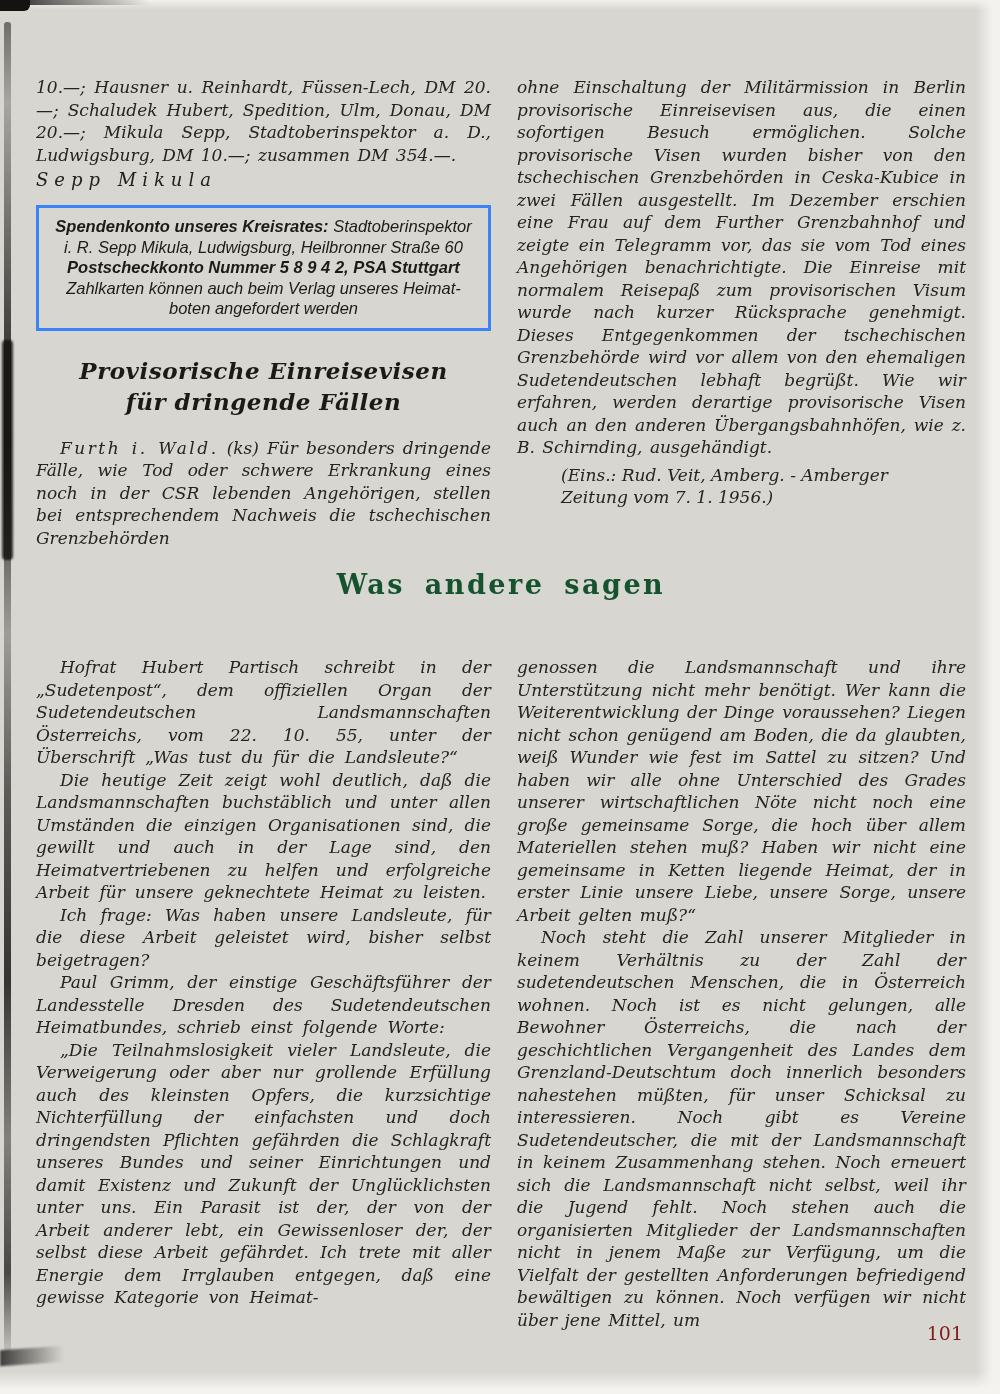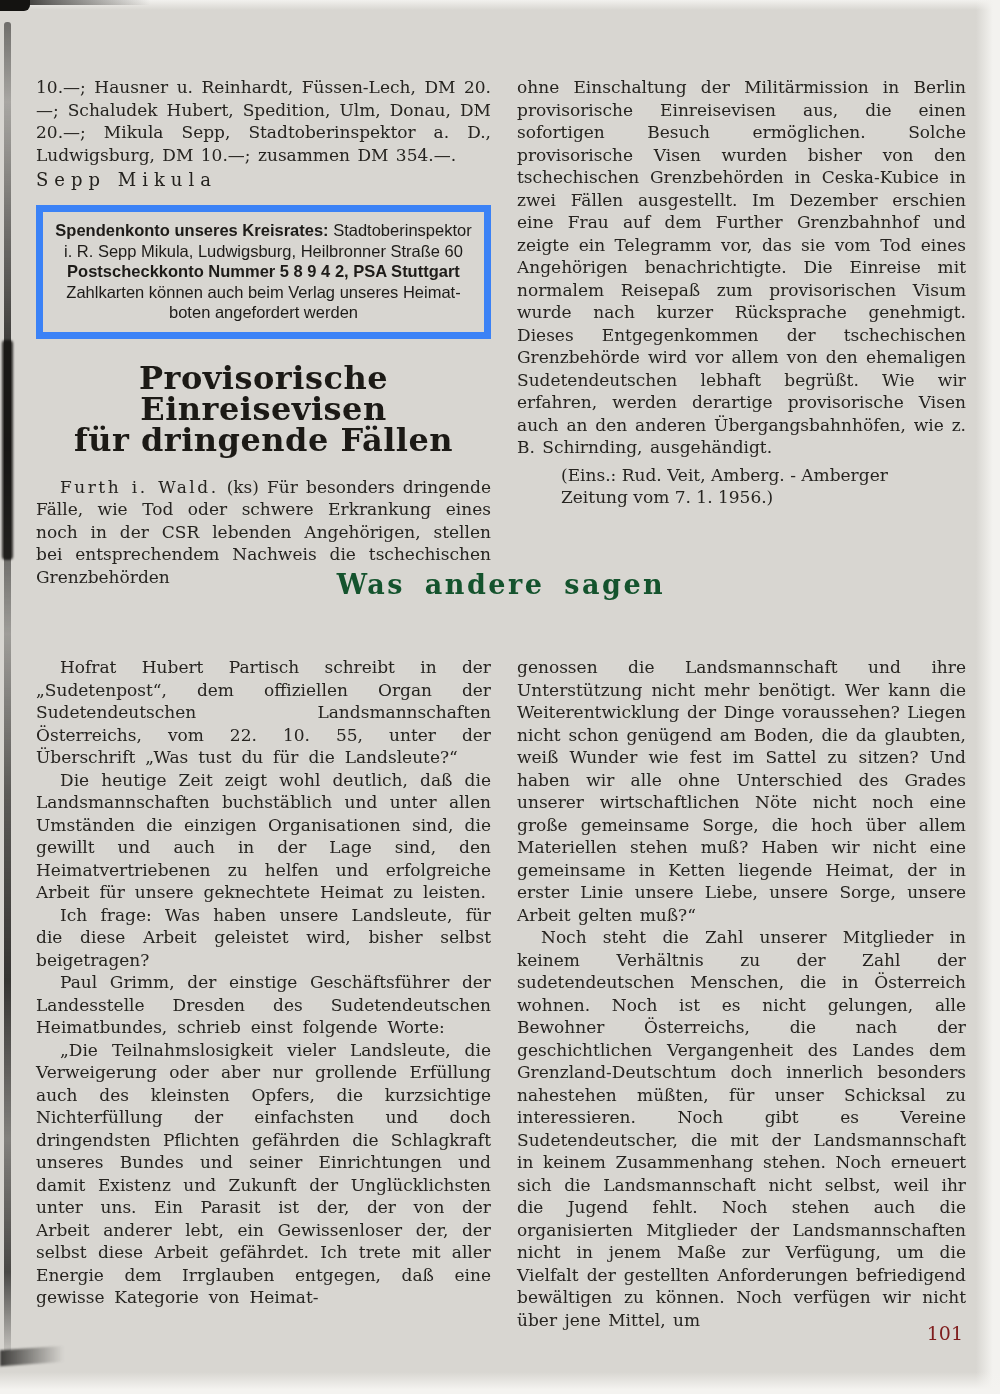--- a/index.html
+++ b/index.html
@@ -38,21 +38,21 @@
     background: rgba(20,19,17,0.85); border-radius:4px; filter: blur(1px);
   }
   .corner-blot  { position:absolute; left:0; top:0; width:150px; height:5px;
     background: linear-gradient(90deg, #161513 0%, rgba(22,21,19,0.6) 35%, rgba(22,21,19,0) 100%); }
   .corner-blot2 { position:absolute; left:0; top:0; width:30px; height:11px; background:#141311; border-radius:0 0 6px 0; }
   .bottom-smudge{ position:absolute; left:0; top:1348px; width:64px; height:16px;
     background: linear-gradient(90deg, rgba(25,24,22,0.8), rgba(25,24,22,0)); transform: skewY(-4deg); filter: blur(1.2px); }
 
   
   .section-top, .section-bottom {
-    position:absolute; left:36px; width:930px; display:flex; gap:26px;
+    position:absolute; left:36px; width:930px; display:flex; gap:26px;font-style:italic;
   }
   .section-top    { top:76px; }
   .section-bottom { top:656px; }
   .col-l { width:455px; }
   .col-r { width:449px; }
 
   .body-text {
     margin:0; font-size:17px; line-height:22.5px;
     text-align: justify; text-justify: inter-word;
     word-spacing: 2px;
@@ -61,30 +61,30 @@
   .loose { word-spacing: 4.5px; }
   .ind   { text-indent: 24px; }
   p.body-text + p.body-text { margin-top: 0; }
 
   .signature {
     text-align: left; font-size: 18px; letter-spacing: 6px;
     margin: 3px 2px 0 0; color:#23211d;
   }
 
   .don-box {
-    margin-top: 15px; border: 7px solid #3b82f6;
+    margin-top: 15px; border: 3px solid #3b82f6;
     padding: 8px 6px 9px; text-align: center;
     font-family: "Liberation Sans", sans-serif;
     font-size: 16.5px; line-height: 20.5px; color:#1d1b18;
   }
   .don-box .b { font-weight: bold; }
 
   .art-title {
     margin: 24px 0 0 0; text-align: center;
-    font-size: 32px; line-height: 31px; font-weight: bold;
+    font-size: 23px; line-height: 31px; font-weight: bold;
     letter-spacing: 0.5px; color:#1c1a16;
   }
   .dateline-para { margin-top: 20px; }
   .dateline { letter-spacing: 2.5px; }
 
   .source {
     margin: 5px 0 9px 44px; width: 372px;
     font-size:17px; line-height:22.5px; text-align:left; color:#262420;
   }
 

